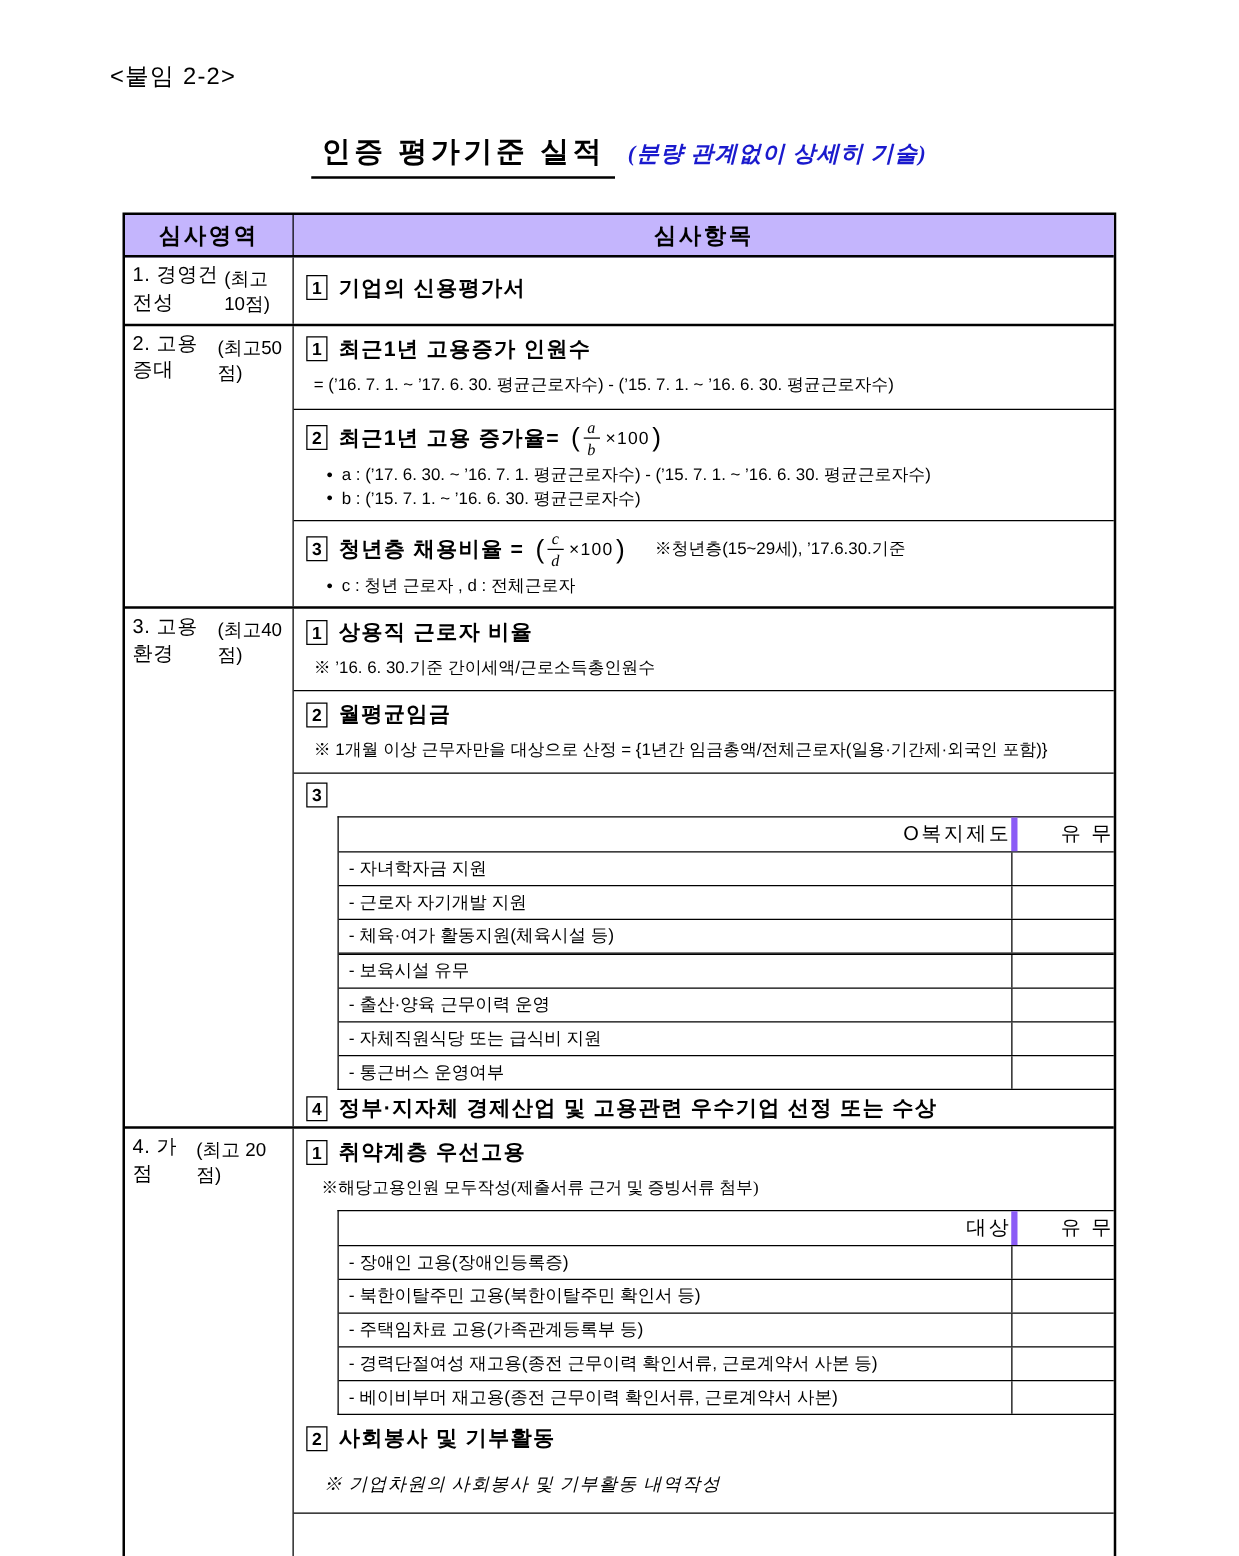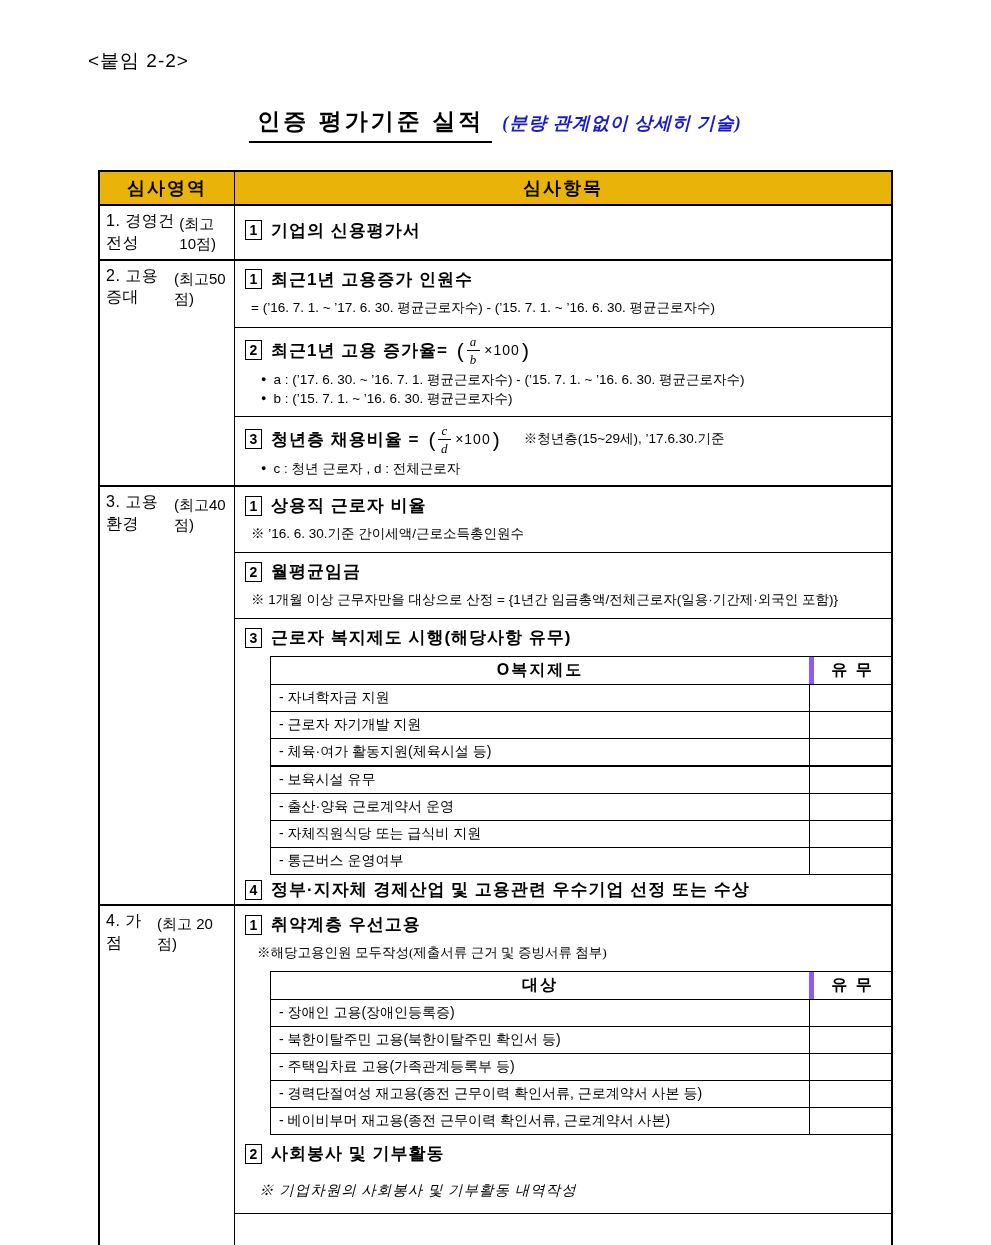--- a/index.html
+++ b/index.html
@@ -32,21 +32,21 @@
     letter-spacing: 1px;
     text-align: right;
   }
 
   .maintable {
     position: absolute; top: 170px; left: 98px; width: 795px;
     border: 2px solid #000; background: #fff;
   }
   .thead {
     display: grid; grid-template-columns: 135px 1fr;
-    background: #eab308; border-bottom: 2px solid #000;
+    background: #c4b5fd; border-bottom: 2px solid #000;
     font-weight: bold; font-size: 18px; text-align: center;
   }
   .thead > div { padding: 4px 0; letter-spacing: 2px; }
   .thead .h-area { border-right: 1px solid #000; }
 
   .section { display: grid; grid-template-columns: 135px 1fr; border-bottom: 2px solid #000; }
   .section.last { border-bottom: none; }
   .area {
     border-right: 1px solid #000;
     display: flex; flex-direction: row; justify-content: center;
@@ -84,21 +84,21 @@
     display: inline-flex; flex-direction: column; align-items: center;
     font-family: "Liberation Serif", serif; font-style: italic;
     font-size: 13px; line-height: 1; margin: 0 2px; vertical-align: middle;
   }
   .frac .ft { border-bottom: 1px solid #000; padding: 0 3px 2px; }
   .frac .fb { padding-top: 2px; }
   .mult { font-size: 14px; margin: 0 2px; font-weight: normal; }
   .side-note { font-size: 13.5px; font-weight: normal; margin-left: 14px; letter-spacing: 0; }
 
   .subtable { margin-left: 35px; border-top: 1px solid #000; border-left: 1px solid #000; border-bottom: 1px solid #000; }
-  .sthead { display: grid; grid-template-columns: 1fr 82px; font-weight: bold; font-size: 16px; text-align: center; }
+  .sthead { display: grid; grid-template-columns: 1fr 82px; font-weight: normal; font-size: 16px; text-align: right; }
   .sthead > div { padding: 3px 0; letter-spacing: 2px; }
   .sthead .styn { border-left: 5px solid #8b5cf6; }
   .strow { display: grid; grid-template-columns: 1fr 82px; border-top: 1px solid #000; font-size: 14px; }
   .strow .stl { padding: 4px 4px 4px 8px; white-space: nowrap; }
   .strow .styn { border-left: 1px solid #000; }
 
   .minh-s1 { min-height: 48px; }
   .minh-s2a { min-height: 66px; }
   .minh-s2b { min-height: 76px; }
   .minh-s2c { min-height: 60px; }
@@ -218,21 +218,20 @@
           <div class="item-title">
             <span class="boxnum">2</span>
             <span>월평균임금</span>
           </div>
           <div class="note">※ 1개월 이상 근무자만을 대상으로 산정 = {1년간 임금총액/전체근로자(일용·기간제·외국인 포함)}</div>
         </div>
 
         <div class="item bt">
           <div class="item-title">
             <span class="boxnum">3</span>
-            <span>근로자 복지제도 시행(해당사항 유무)</span>
           </div>
         </div>
 
         <div class="subtable">
           <div class="sthead">
             <div>O복지제도</div>
             <div class="styn">유 무</div>
           </div>
           <div class="strow">
             <div class="stl">- 자녀학자금 지원</div>
@@ -247,21 +246,21 @@
             <div class="styn"></div>
           </div>
           <div class="strow">
             <div class="styn"></div>
           </div>
           <div class="strow">
             <div class="stl">- 보육시설 유무</div>
             <div class="styn"></div>
           </div>
           <div class="strow">
-            <div class="stl">- 출산·양육 근로계약서 운영</div>
+            <div class="stl">- 출산·양육 근무이력 운영</div>
             <div class="styn"></div>
           </div>
           <div class="strow">
             <div class="stl">- 자체직원식당 또는 급식비 지원</div>
             <div class="styn"></div>
           </div>
           <div class="strow">
             <div class="stl">- 통근버스 운영여부</div>
             <div class="styn"></div>
           </div>

